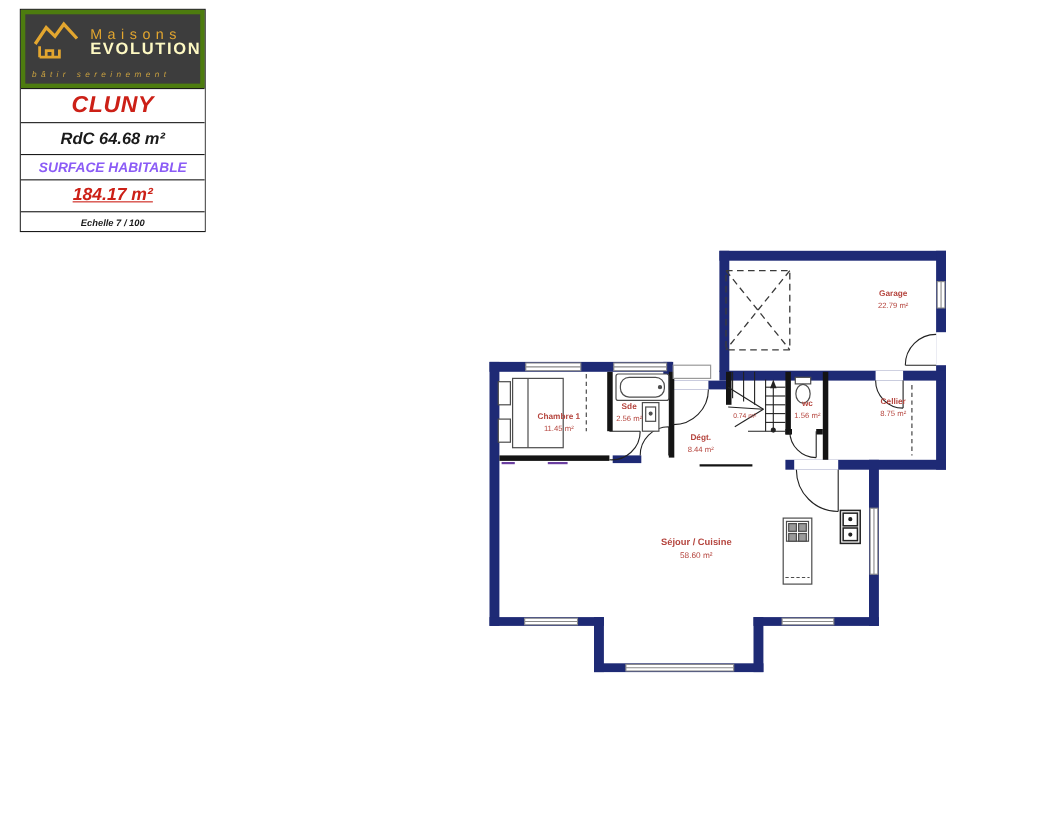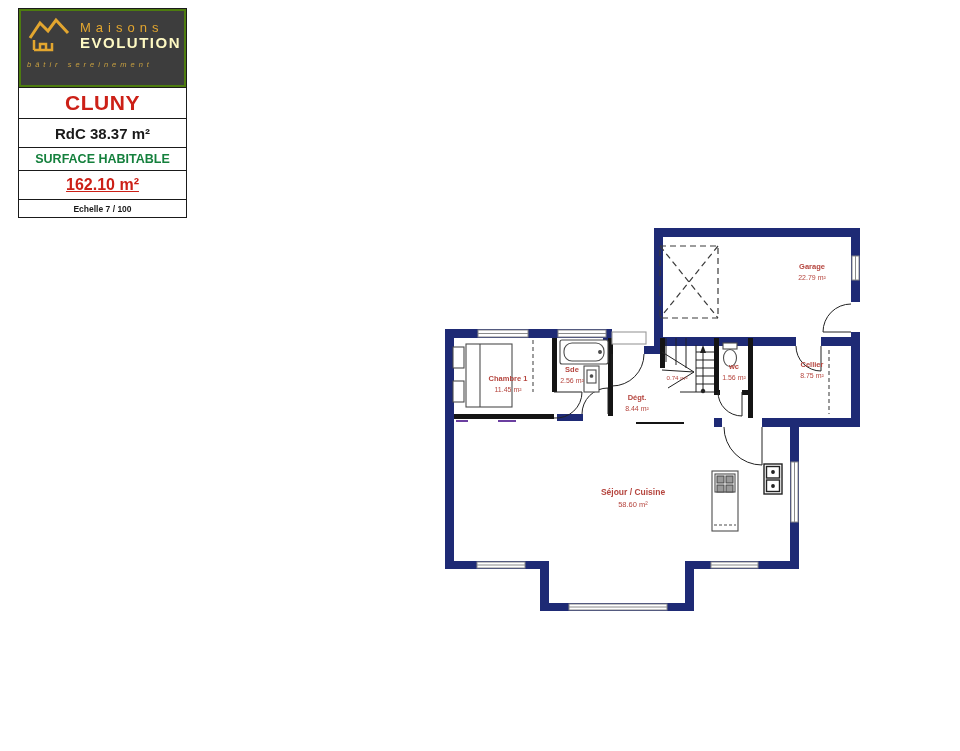--- a/index.html
+++ b/index.html
@@ -1,32 +1,32 @@
 <!DOCTYPE html>
 <html><head>
 <meta charset="utf-8">
 <style>
   html,body{margin:0;padding:0;background:#ffffff;}
   body{width:960px;height:751px;position:relative;overflow:hidden;
        font-family:"Liberation Sans",sans-serif;}
   .title-block{position:absolute;left:18px;top:8px;width:167px;
        border:1px solid #1a1a1a;background:#fff;}
-  .logo-panel{background:#3d3d3d;border:2px solid #4d7c0f;box-sizing:border-box;
-       padding:5px 6px 16px 6px;}
+  .logo-panel{background:#3d3d3d;border:4px solid #4d7c0f;box-sizing:border-box;
+       padding:5px 6px 4px 6px;}
   .logo-top{display:flex;align-items:center;gap:7px;}
   .logo-text{display:flex;flex-direction:column;line-height:1.05;}
   .brand1{color:#e3a62f;font-size:13px;letter-spacing:5px;}
   .brand2{color:#fef9c3;font-size:15px;font-weight:bold;letter-spacing:1.5px;}
   .tagline{color:#c8a040;font-size:7.5px;letter-spacing:4px;text-align:left;
        margin-top:4px;font-style:italic;}
   .tb-row{border-top:1px solid #1a1a1a;display:flex;align-items:center;
-       justify-content:center;background:#fff;}
+       justify-content:center;background:#fff;font-style:italic;}
   .row-model{height:30px;color:#cc2017;font-size:21px;font-weight:bold;letter-spacing:.5px;}
   .row-rdc{height:28px;color:#1a1a1a;font-size:15px;font-weight:bold;}
-  .row-surflabel{height:22px;color:#15803d;font-size:12.5px;font-weight:bold;}
+  .row-surflabel{height:22px;color:#8b5cf6;font-size:12.5px;font-weight:bold;}
   .row-surfvalue{height:28px;color:#cc2017;font-size:16px;font-weight:bold;
        text-decoration:underline;}
   .row-scale{height:17px;color:#1a1a1a;font-size:8.5px;font-weight:bold;}
   .plan{position:absolute;left:0;top:0;}
   text{font-family:"Liberation Sans",sans-serif;}
   .room-name{font-size:7.5px;font-weight:bold;}
   .room-area{font-size:7px;}
   .big-name{font-size:8.5px;font-weight:bold;}
   .big-area{font-size:7.5px;}
   .tiny-area{font-size:6.2px;}
@@ -44,23 +44,23 @@
         </svg>
       </span>
       <span class="logo-text">
         <span class="brand1">Maisons</span>
         <span class="brand2">EVOLUTION</span>
       </span>
     </div>
     <div class="tagline">bâtir sereinement</div>
   </div>
   <div class="tb-row row-model">CLUNY</div>
-  <div class="tb-row row-rdc">RdC 38.37 m²</div>
+  <div class="tb-row row-rdc">RdC 64.68 m²</div>
   <div class="tb-row row-surflabel">SURFACE HABITABLE</div>
-  <div class="tb-row row-surfvalue">162.10 m²</div>
+  <div class="tb-row row-surfvalue">184.17 m²</div>
   <div class="tb-row row-scale">Echelle 7 / 100</div>
 </div>
 
 <svg class="plan" width="960" height="751" viewBox="0 0 960 751">
 
   <g fill="#1e2a75">
     <rect x="654" y="228" width="206" height="9"></rect>
     <rect x="851" y="228" width="9" height="199"></rect>
     <rect x="654" y="228" width="9" height="110"></rect>
     <rect x="654" y="337" width="206" height="9"></rect>

